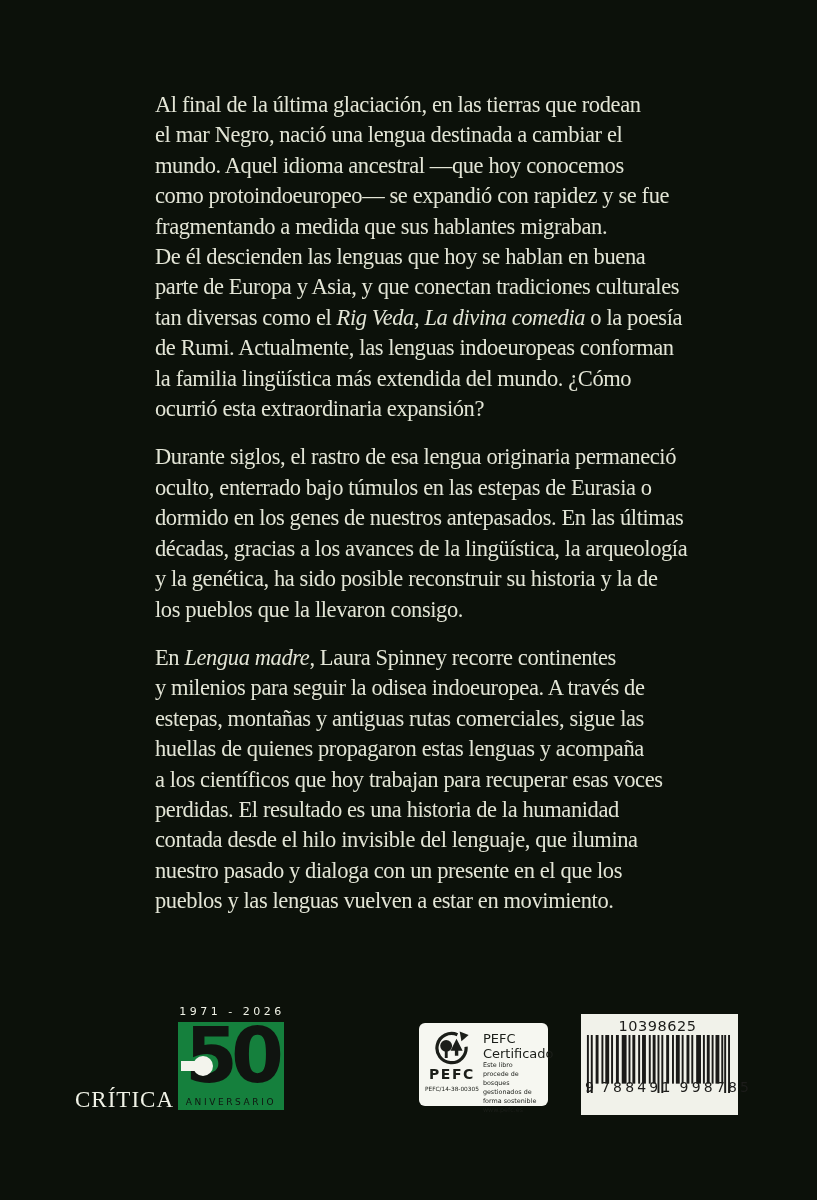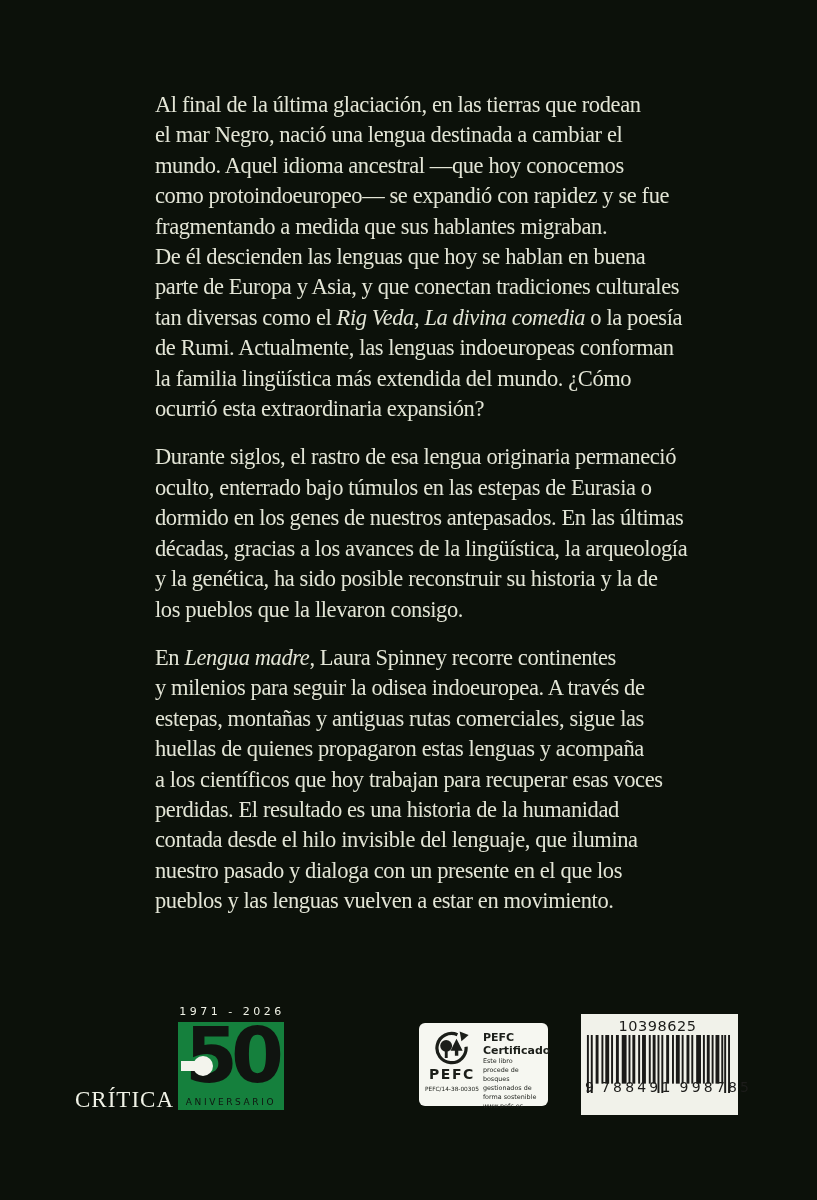--- a/index.html
+++ b/index.html
@@ -86,21 +86,21 @@
     background: #f6f7f1; border-radius: 6px;
     display: flex; padding: 6px 4px 5px 6px;
     font-family: "DejaVu Sans", sans-serif;
     color: #1b1e19;
   }
   .pefc-left { width: 58px; display: flex; flex-direction: column; align-items: center; }
   .pefc-tree-svg { width: 38px; height: 36px; margin-top: 2px; }
   .pefc-word { font-weight: 700; font-size: 14px; letter-spacing: 1.5px; line-height: 15px; }
   .pefc-license { font-size: 5.8px; margin-top: 4px; white-space: nowrap; }
   .pefc-right { flex: 1; display: flex; flex-direction: column; padding: 2px 2px 2px 4px; }
-  .pefc-title { font-size: 11px; font-weight: 700; }
+  .pefc-title { font-size: 13px; font-weight: 400; }
   .pefc-desc { font-size: 6.4px; line-height: 9px; width: 56px; }
   .pefc-url { font-size: 6.4px; margin-top: auto; margin-bottom: 4px; }
 
   
   .barcode-box {
     position: absolute; left: 581px; top: 1014px; width: 157px; height: 101px;
     background: #f1f2ea;
     padding: 3px 8px 4px 4px;
     display: flex; flex-direction: column;
     font-family: "DejaVu Sans", sans-serif;

